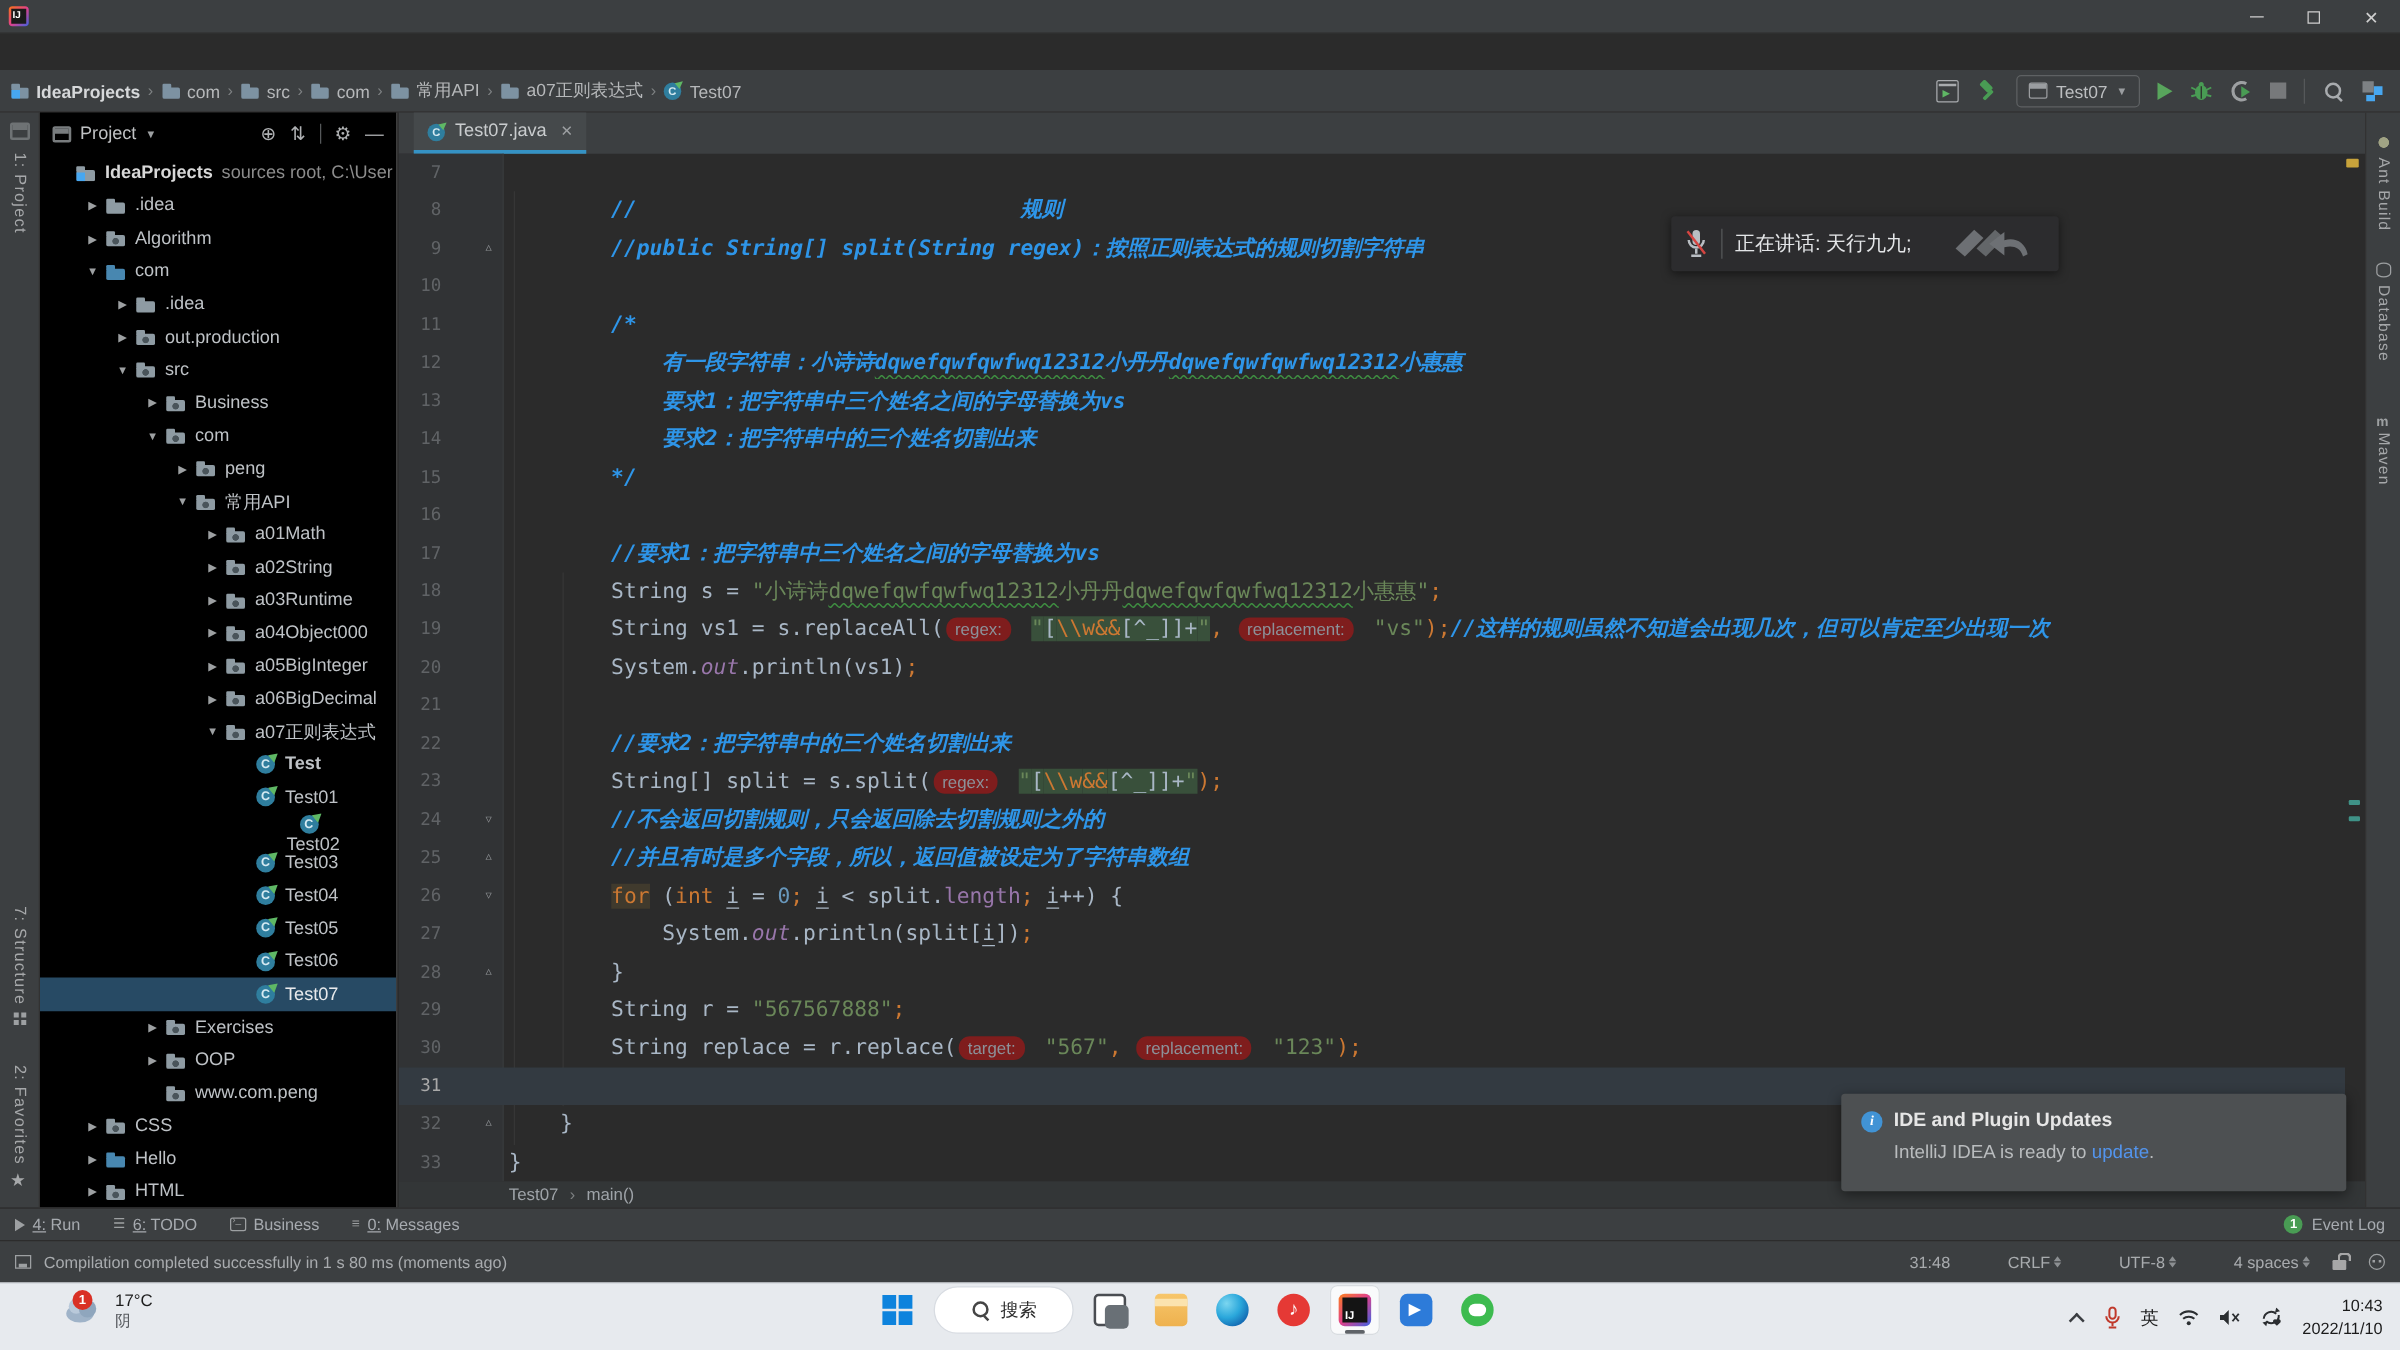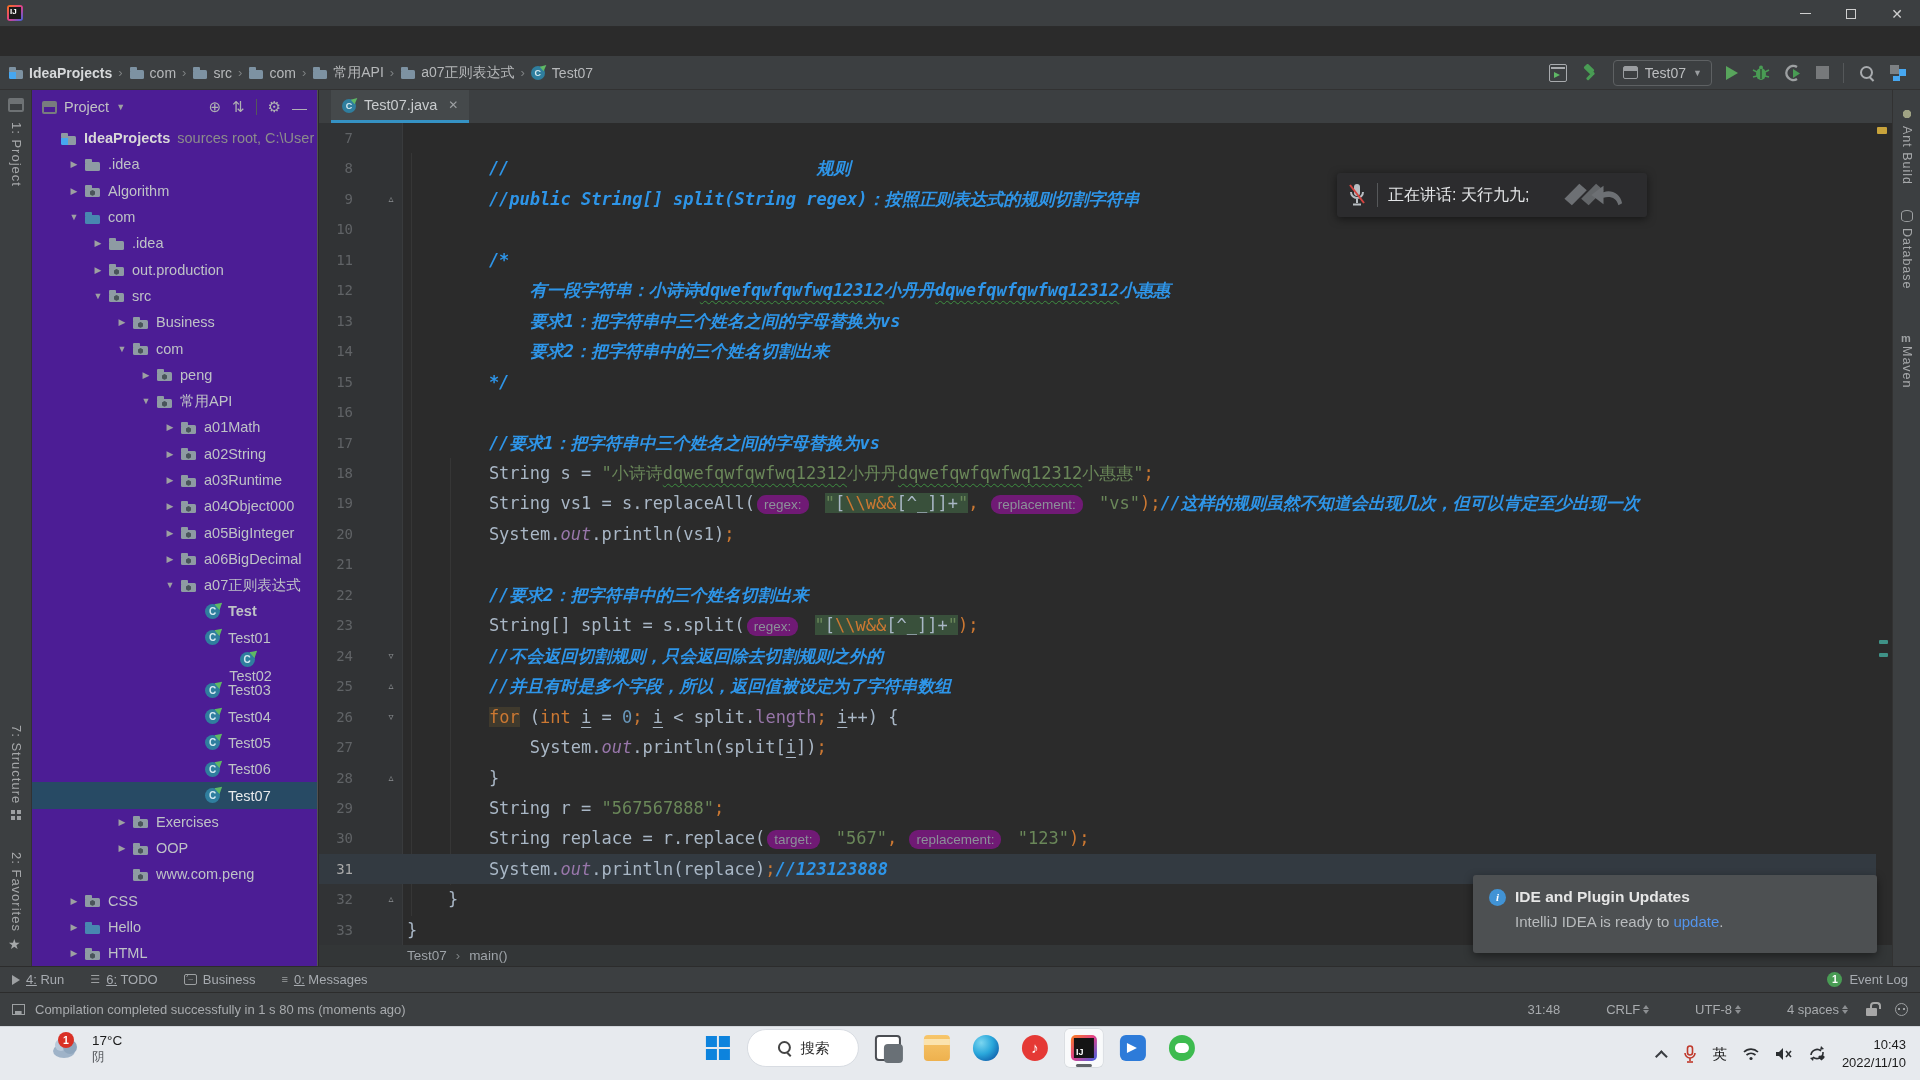--- a/index.html
+++ b/index.html
@@ -80,21 +80,21 @@
   #right-stripe{position:absolute;right:0;top:0;bottom:0;width:28px;background:#3c3f41;border-left:1px solid #323232;}
   .rsb{position:absolute;left:0;width:28px;display:flex;flex-direction:column;align-items:center;gap:6px;}
   .rsb .vtext{font-size:12.5px;}
   .rsic{width:12px;height:12px;position:relative;}
   .rsic.ant{background:radial-gradient(circle,#a0a384 4px,transparent 4.5px);}
   .rsic.db{border:1.5px solid #9da0a2;border-radius:50%/30%;}
   .rsic.mvn::before{content:"m";color:#9da0a2;font:bold 11px/12px "Liberation Sans",sans-serif;}
   #rsb-ant{top:18px;} #rsb-db{top:120px;} #rsb-mvn{top:238px;}
 
   
-  #project-panel{position:absolute;left:32px;top:0;bottom:0;width:286px;background:#4c1d95;border-right:1px solid #515151;overflow:hidden;}
+  #project-panel{position:absolute;left:32px;top:0;bottom:0;width:286px;background:#000000;border-right:1px solid #515151;overflow:hidden;}
   #panel-header{height:34px;display:flex;align-items:center;padding:0 10px;gap:7px;}
   #panel-tw-icon{width:15px;height:13px;border:2px solid #787c7e;border-radius:2px;background:linear-gradient(#787c7e,#787c7e) top/100% 4px no-repeat;flex:none;}
   #panel-title{font-size:14.5px;color:#c0c2c4;}
   #panel-caret{font-size:9px;color:#9da0a2;}
   #panel-header .ph-icons{margin-left:auto;display:flex;align-items:center;gap:11px;color:#afb1b3;font-size:15px;}
   .ph-sep{width:1px;height:16px;background:#55585a;}
   #tree{position:absolute;left:0;right:0;top:35px;}
   .trow{display:flex;align-items:center;height:26.3px;font-size:14.5px;color:#bec2c6;white-space:nowrap;}
   .trow.selected{background:#274a64;color: #e8eaec;}
   .arrow{width:20px;flex:none;text-align:center;color:#9da0a2;font-size:10px;}
@@ -124,21 +124,21 @@
   #g1{left:92px;top:30px;height:763px;} #g2{left:131px;top:335px;height:427px;}
   .erow{position:relative;height:30.46px;line-height:30.46px;}
   .erow.cur{background:#333a41;}
   .lnum{position:absolute;left:0;width:34px;text-align:right;font:14px/30.46px "DejaVu Sans Mono",monospace;color:#606366;}
   .erow.cur .lnum{color:#a9a9a9;}
   .fold{position:absolute;left:64px;width:16px;text-align:center;color:#8a8d90;font-size:10px;}
   .code{position:absolute;left:88px;top:0;white-space:pre;font:17px/30.46px "DejaVu Sans Mono",monospace;}
   .t-p{color:#a9b7c6;} .t-k{color:#cc7832;} .t-s{color:#6a8759;} .t-n{color:#6897bb;}
   .t-c{color:#2e95e8;font-style:italic;font-weight:bold;}
   .t-f{color:#9876aa;font-style:italic;} .t-fp{color:#9876aa;}
-  .t-h{background:#701a75;color:#8c9199;border-radius:9px;padding:2px 7px;margin:0 6px 0 2px;
+  .t-h{background:#7f1d1d;color:#8c9199;border-radius:9px;padding:2px 7px;margin:0 6px 0 2px;
     font:13.5px/1 "Liberation Sans",sans-serif;font-style:normal;}
   .t-bg{background:#39503b;}
   .t-wavy{text-decoration:underline wavy #3e8f41;text-decoration-thickness:1px;text-underline-offset:4px;}
   .t-ul{text-decoration:underline;text-underline-offset:4px;}
   .t-hlf{background:#403a2d;}
   #warn-marker{position:absolute;right:5px;top:37px;width:10px;height:7px;background:#c8a33b;border-radius:1px;}
   .tealmark{position:absolute;right:4px;width:9px;height:3.5px;background:#3f9287;border-radius:1px;}
   #tm1{top:550px;} #tm2{top:563px;}
   #ed-breadcrumb{position:absolute;left:0;right:0;bottom:0;height:21px;background:#333637;display:flex;align-items:center;
     padding-left:88px;gap:9px;font-size:13.5px;color:#9ea3a8;}
@@ -641,21 +641,20 @@
             <span class="code"><span class="t-p">        String r = </span><span class="t-s">"567567888"</span><span class="t-k">;</span></span>
           </div>
           <div class="erow">
             <span class="lnum">30</span>
             <span class="fold"></span>
             <span class="code"><span class="t-p">        String replace = r.replace(</span><span class="t-h">target:</span><span class="t-p"> </span><span class="t-s">"567"</span><span class="t-k">, </span><span class="t-h">replacement:</span><span class="t-p"> </span><span class="t-s">"123"</span><span class="t-k">);</span></span>
           </div>
           <div class="erow cur">
             <span class="lnum">31</span>
             <span class="fold"></span>
-            <span class="code"><span class="t-p">        System.</span><span class="t-f">out</span><span class="t-p">.println(replace)</span><span class="t-k">;</span><span class="t-c">//123123888</span></span>
           </div>
           <div class="erow">
             <span class="lnum">32</span>
             <span class="fold">▵</span>
             <span class="code"><span class="t-p">    }</span></span>
           </div>
           <div class="erow">
             <span class="lnum">33</span>
             <span class="fold"></span>
             <span class="code"><span class="t-p">}</span></span>

